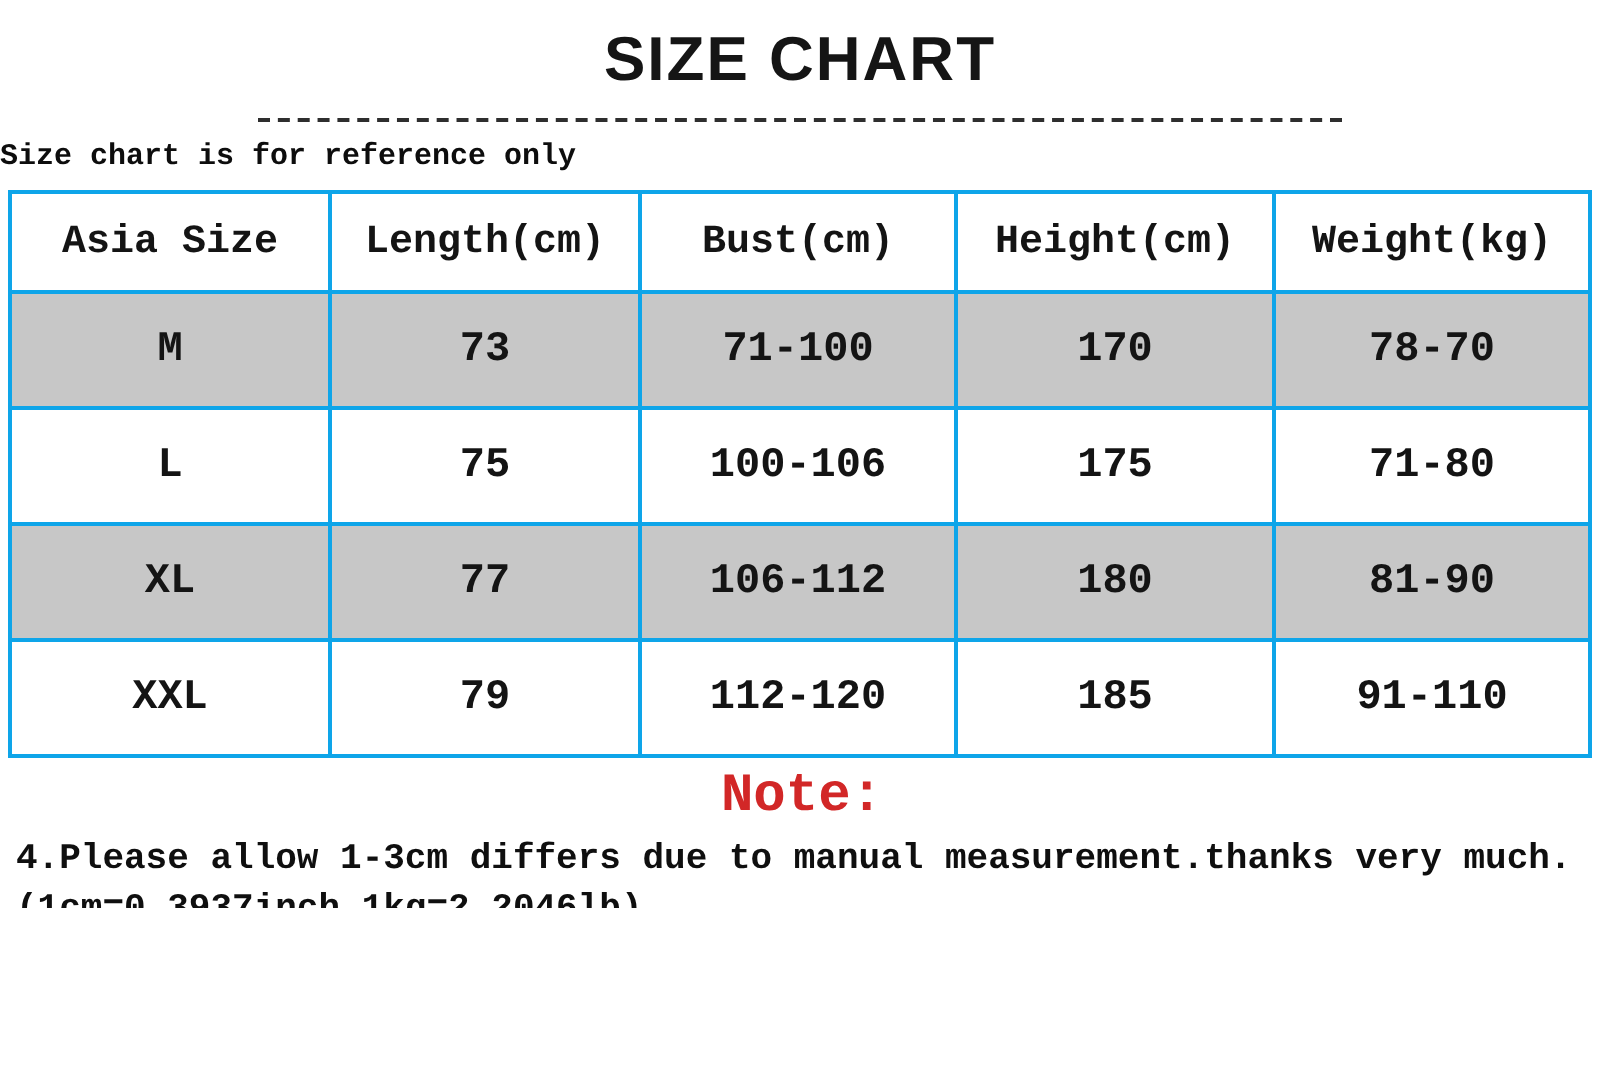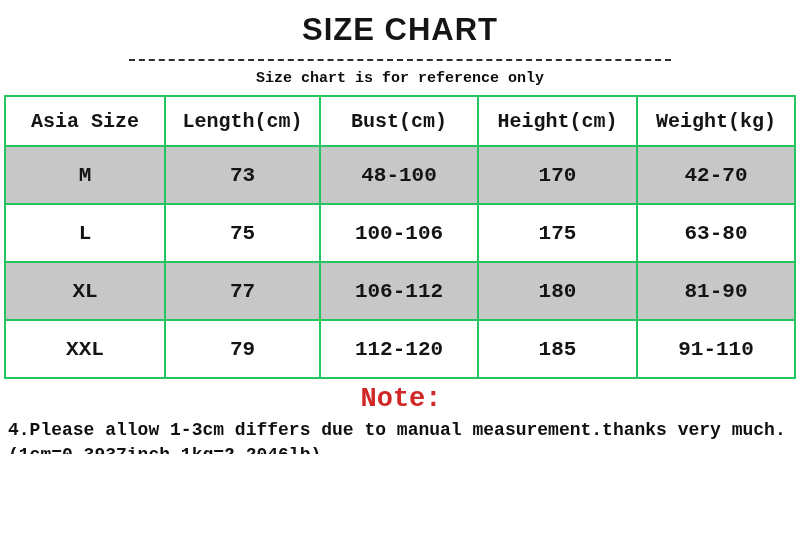--- a/index.html
+++ b/index.html
@@ -26,39 +26,39 @@
     color: #151515;
   }
   .dashed-divider {
     width: 542px;
     height: 0;
     margin: 11px auto 0 auto;
     border-top: 2px dashed #2e2e2e;
   }
   .subtitle {
     margin-top: 9px;
-    text-align: center;
+    text-align: left;
     font-weight: bold;
     font-size: 15px;
     color: #0d0d0d;
   }
   table.size-table {
     width: 790px;
     margin: 8px auto 0 auto;
     border-collapse: collapse;
     table-layout: fixed;
   }
   table.size-table col.c0 { width: 160px; }
   table.size-table col.c1 { width: 155px; }
   table.size-table col.c2 { width: 158px; }
   table.size-table col.c3 { width: 159px; }
   table.size-table col.c4 { width: 158px; }
   table.size-table th,
   table.size-table td {
-    border: 2px solid #22c55e;
+    border: 2px solid #0ea5e9;
     text-align: center;
     vertical-align: middle;
     font-weight: bold;
     color: #141414;
     padding: 0;
   }
   table.size-table th {
     height: 48px;
     font-size: 20px;
     background: #ffffff;
@@ -115,30 +115,30 @@
         <th>Length(cm)</th>
         <th>Bust(cm)</th>
         <th>Height(cm)</th>
         <th>Weight(kg)</th>
       </tr>
     </thead>
     <tbody>
       <tr class="shaded">
         <td>M</td>
         <td>73</td>
-        <td>48-100</td>
+        <td>71-100</td>
         <td>170</td>
-        <td>42-70</td>
+        <td>78-70</td>
       </tr>
       <tr>
         <td>L</td>
         <td>75</td>
         <td>100-106</td>
         <td>175</td>
-        <td>63-80</td>
+        <td>71-80</td>
       </tr>
       <tr class="shaded">
         <td>XL</td>
         <td>77</td>
         <td>106-112</td>
         <td>180</td>
         <td>81-90</td>
       </tr>
       <tr>
         <td>XXL</td>

